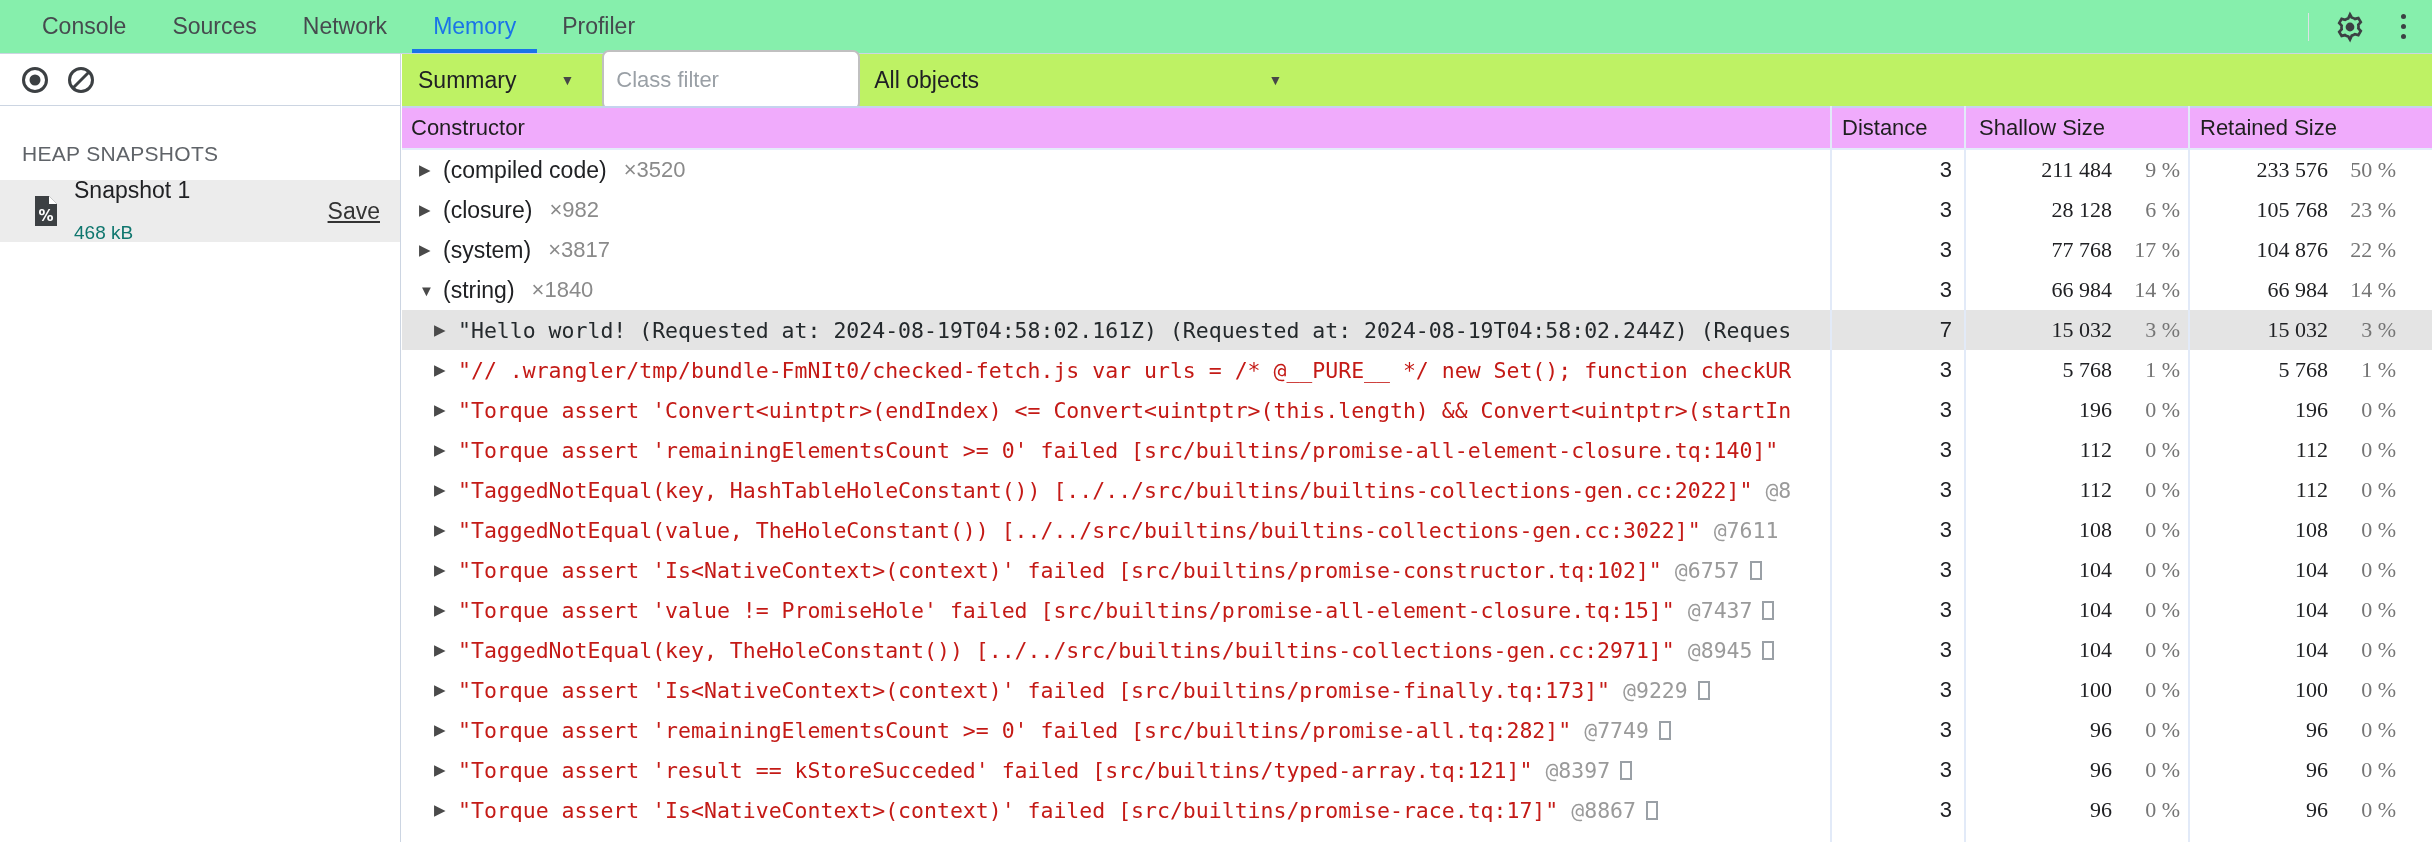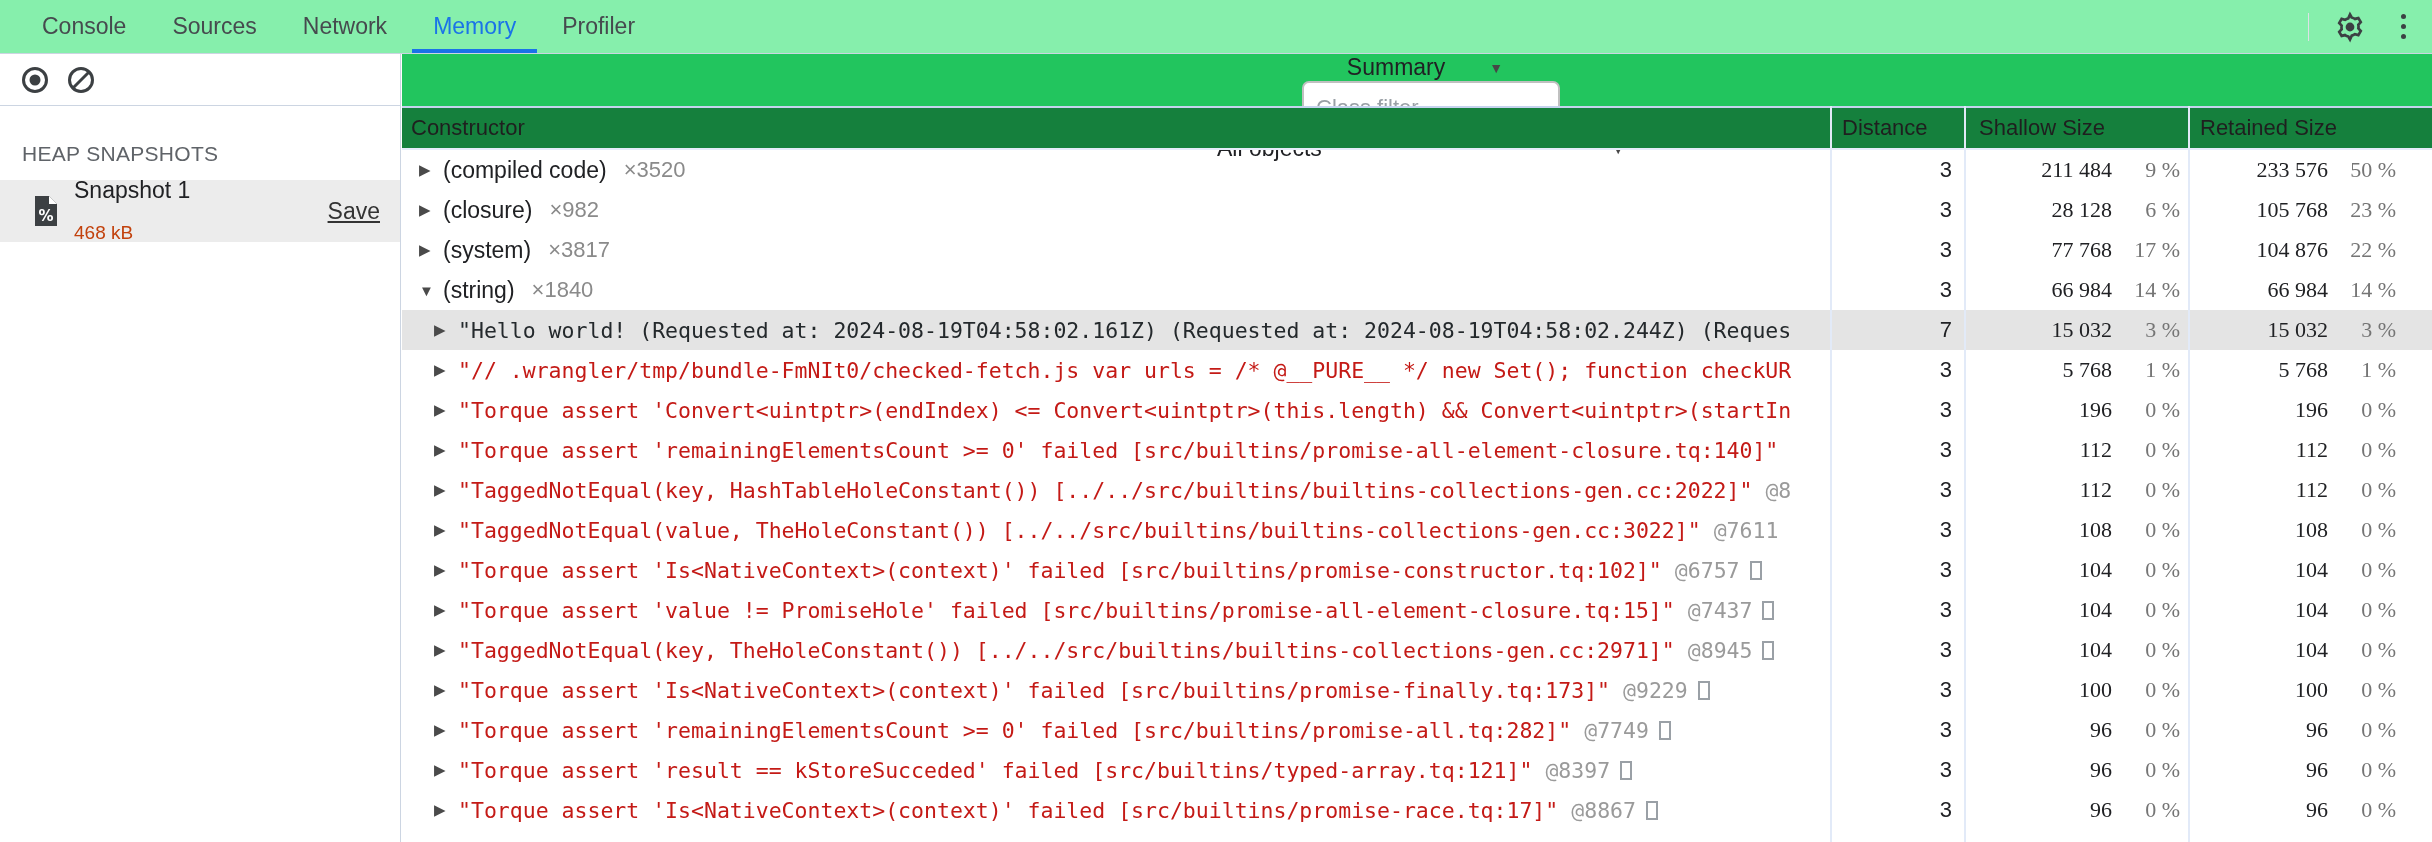--- a/index.html
+++ b/index.html
@@ -24,40 +24,40 @@
   .sidebar{position:absolute;top:54px;left:0;width:401px;bottom:0;background:#fff;
            border-right:1px solid #ccd5e2;box-sizing:border-box;}
   .side-toolbar{height:51px;border-bottom:1px solid #ccd5e2;display:flex;align-items:center;
                 padding-left:20px;gap:16px;}
   .profiles-label{margin:26px 0 0 25px;font-size:23px;color:#202124;}
   .section-label{margin:36px 0 14px 22px;font-size:21px;color:#5f6368;letter-spacing:.3px;}
   .snapshot-item{height:62px;background:#ececec;display:flex;align-items:center;
                  padding:0 12px 0 33px;}
   .snap-text{margin-left:15px;flex:1;}
   .snap-title{font-size:23px;color:#202124;line-height:1.1;}
-  .snap-size{font-size:19px;color:#c2410c;margin-top:18px;}
+  .snap-size{font-size:19px;color:#0f766e;margin-top:18px;}
   .save-link{font-size:23px;color:#333;text-decoration:underline;margin-right:8px;cursor:pointer;}
 
   
-  .main-toolbar{position:absolute;left:402px;top:54px;right:0;height:52px;background:#22c55e;
-                display:flex;align-items:center;flex-direction:column;}
+  .main-toolbar{position:absolute;left:402px;top:54px;right:0;height:52px;background:#bef264;
+                display:flex;align-items:center;}
   .summary-select{margin-left:16px;display:flex;align-items:center;font-size:23px;color:#202124;}
   .dd-arrow{font-size:14px;color:#474747;}
   .summary-select .dd-arrow{margin-left:44px;}
   .class-filter{margin-left:28px;width:230px;height:32px;border:2px solid #c0c0c0;border-radius:7px;
                 font-size:22px;color:#202124;padding:12px 12px;outline:none;
                 font-family:"Liberation Sans",sans-serif;}
   .class-filter::placeholder{color:#9aa0a6;}
   .objects-select{margin-left:14px;width:408px;display:flex;align-items:center;
                   justify-content:space-between;font-size:23px;color:#202124;padding-right:6px;}
 
   
   .grid{position:absolute;left:402px;top:106px;right:0;bottom:0;overflow:hidden;}
   .grid .divider{position:absolute;top:0;bottom:0;width:2px;background:#e2eaf8;z-index:3;pointer-events:none;}
-  .grid-header{height:40px;background:#15803d;border-top:2px solid #c5d3ee;border-bottom:2px solid #e4ecfa;
+  .grid-header{height:40px;background:#f0abfc;border-top:2px solid #c5d3ee;border-bottom:2px solid #e4ecfa;
                display:flex;align-items:center;font-size:22px;color:#1f1f1f;position:relative;z-index:1;}
   .h-cell{padding-left:9px;box-sizing:border-box;white-space:nowrap;overflow:hidden;}
   .hc1{width:1428px;}.hc2{width:134px;padding-left:12px;}.hc3{width:224px;padding-left:15px;}.hc4{flex:1;padding-left:12px;}
 
   .grid-body{position:relative;z-index:1;}
   .row{height:40px;display:flex;align-items:center;}
   .row.selected{background:#e4e4e4;}
   .c-ctor{width:1428px;display:flex;align-items:center;overflow:hidden;white-space:nowrap;box-sizing:border-box;}
   .tri{font-size:15px;color:#4a4a4a;flex:none;width:24px;}
   .tri.lvl1{margin-left:17px;}

